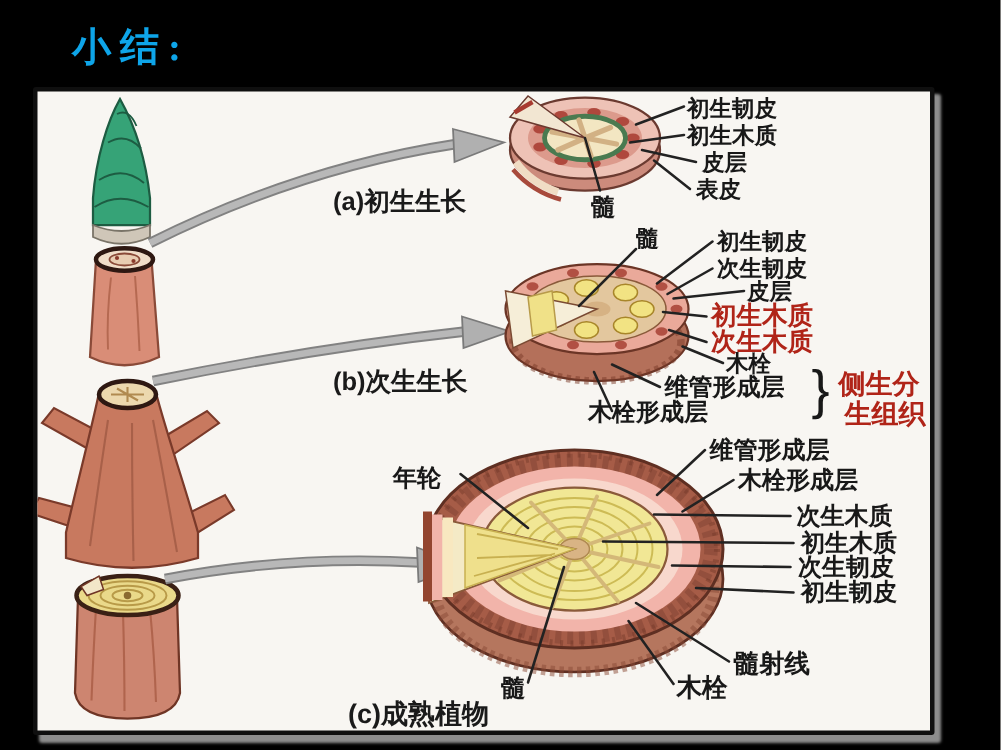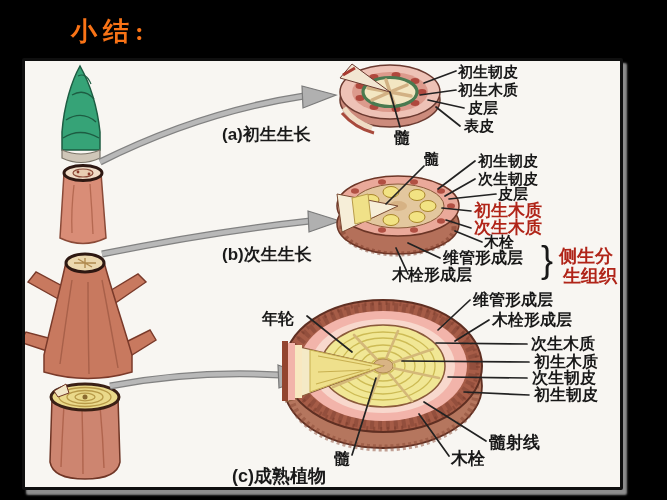--- a/index.html
+++ b/index.html
@@ -1,24 +1,23 @@
 <!DOCTYPE html>
 <html><head>
 <meta charset="utf-8">
 <style>
   html,body{margin:0;padding:0;}
   body{
     width:667px;height:500px;position:relative;overflow:hidden;
     background:#000;font-family:"Liberation Sans",sans-serif;
   }
   .slide-title{
-    position:absolute;left:48px;top:14px;color:#f97316;
+    position:absolute;left:48px;top:14px;color:#0ea5e9;
     font-size:26px;font-weight:700;letter-spacing:6px;
     font-family:"Liberation Serif",serif;
-    margin-left:23px;
   }
   .panel{
     position:absolute;left:22px;top:58px;width:601px;height:432px;
     background:#f8f6f2;border:3px solid #0f0f0f;box-sizing:border-box;
     box-shadow:4px 5px 2px #8d8d8d;border-radius:2px;
   }
   .panel svg{position:absolute;left:0;top:0;}
   text{font-family:"Liberation Sans",sans-serif;fill:#181818;font-weight:600;}
   .t15{font-size:15px;}
   .t16{font-size:16px;}

